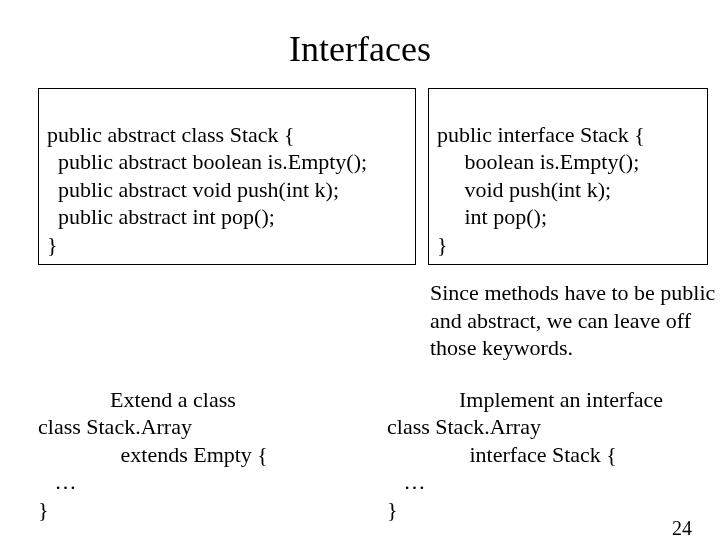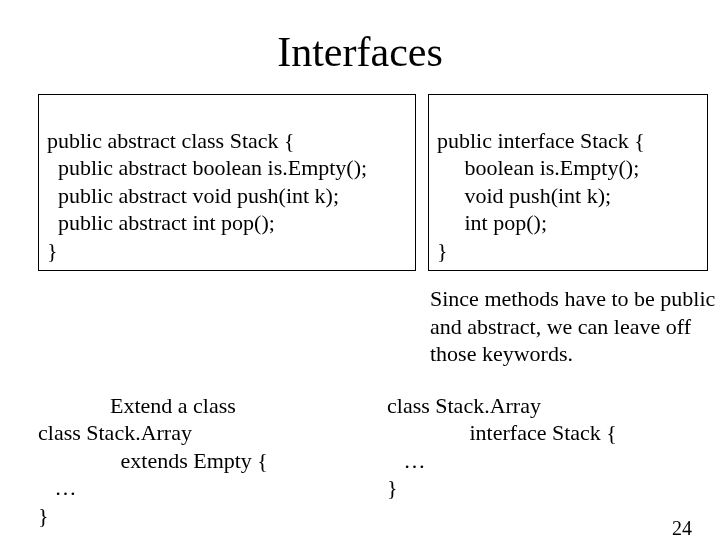--- a/index.html
+++ b/index.html
@@ -15,21 +15,21 @@
   }
   .slide {
     width: 720px;
     height: 540px;
     position: relative;
     padding: 20px 30px 0 30px;
     box-sizing: border-box;
   }
   .title {
     text-align: center;
-    font-size: 42px;
+    font-size: 36px;
     margin: 8px 0 18px 0;
     font-weight: normal;
   }
   .row {
     display: flex;
     gap: 12px;
     margin-bottom: 14px;
     margin-left: 8px;
   }
   .box {
@@ -103,21 +103,21 @@
   </div>
 
   <div class="note">Since methods have to be public and abstract, we can leave off those keywords.</div>
 
   <div class="bottom-row">
     <div class="col col-left"><span class="heading">Extend a class</span><span>class Stack.Array</span>
 <span>               extends Empty {</span>
 <span>   …</span>
 <span>}</span></div>
 
-    <div class="col col-right"><span>class Stack.Array</span>
+    <div class="col col-right"><span class="heading">Implement an interface</span><span>class Stack.Array</span>
 <span>               interface Stack {</span>
 <span>   …</span>
 <span>}</span></div>
   </div>
 
   <div class="page-num">24</div>
 
 </div>
 
 </body></html>

